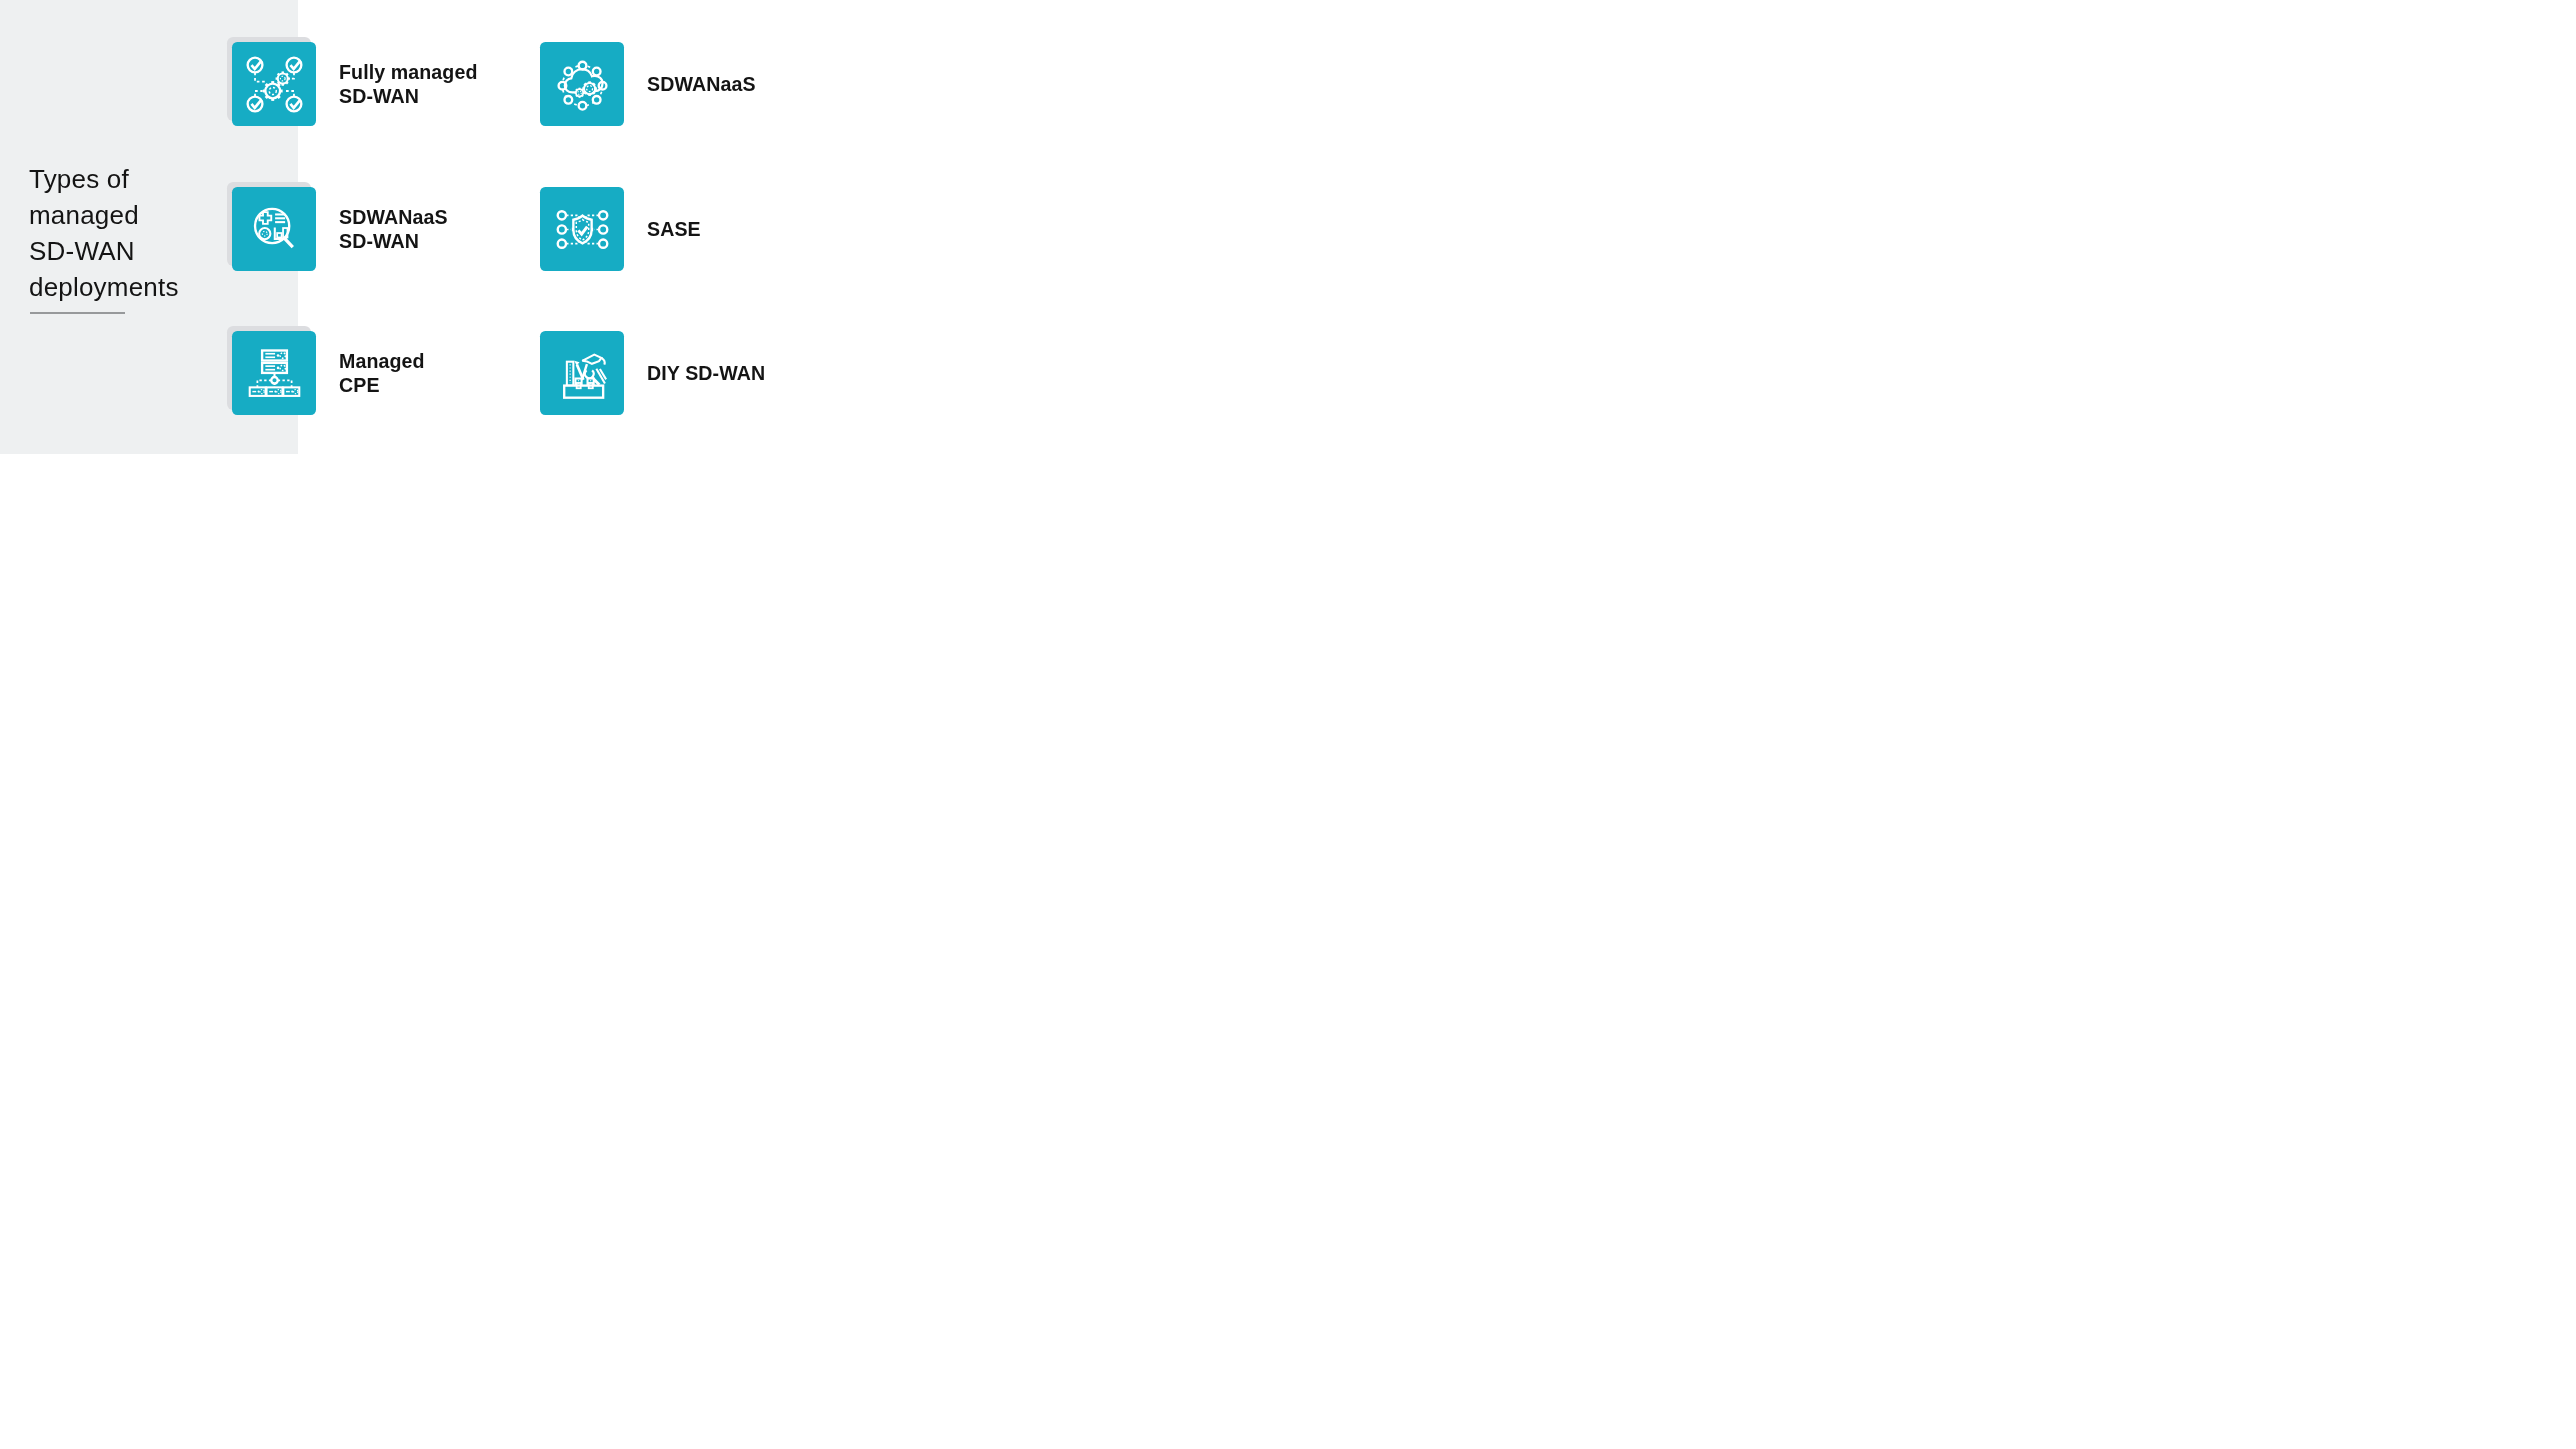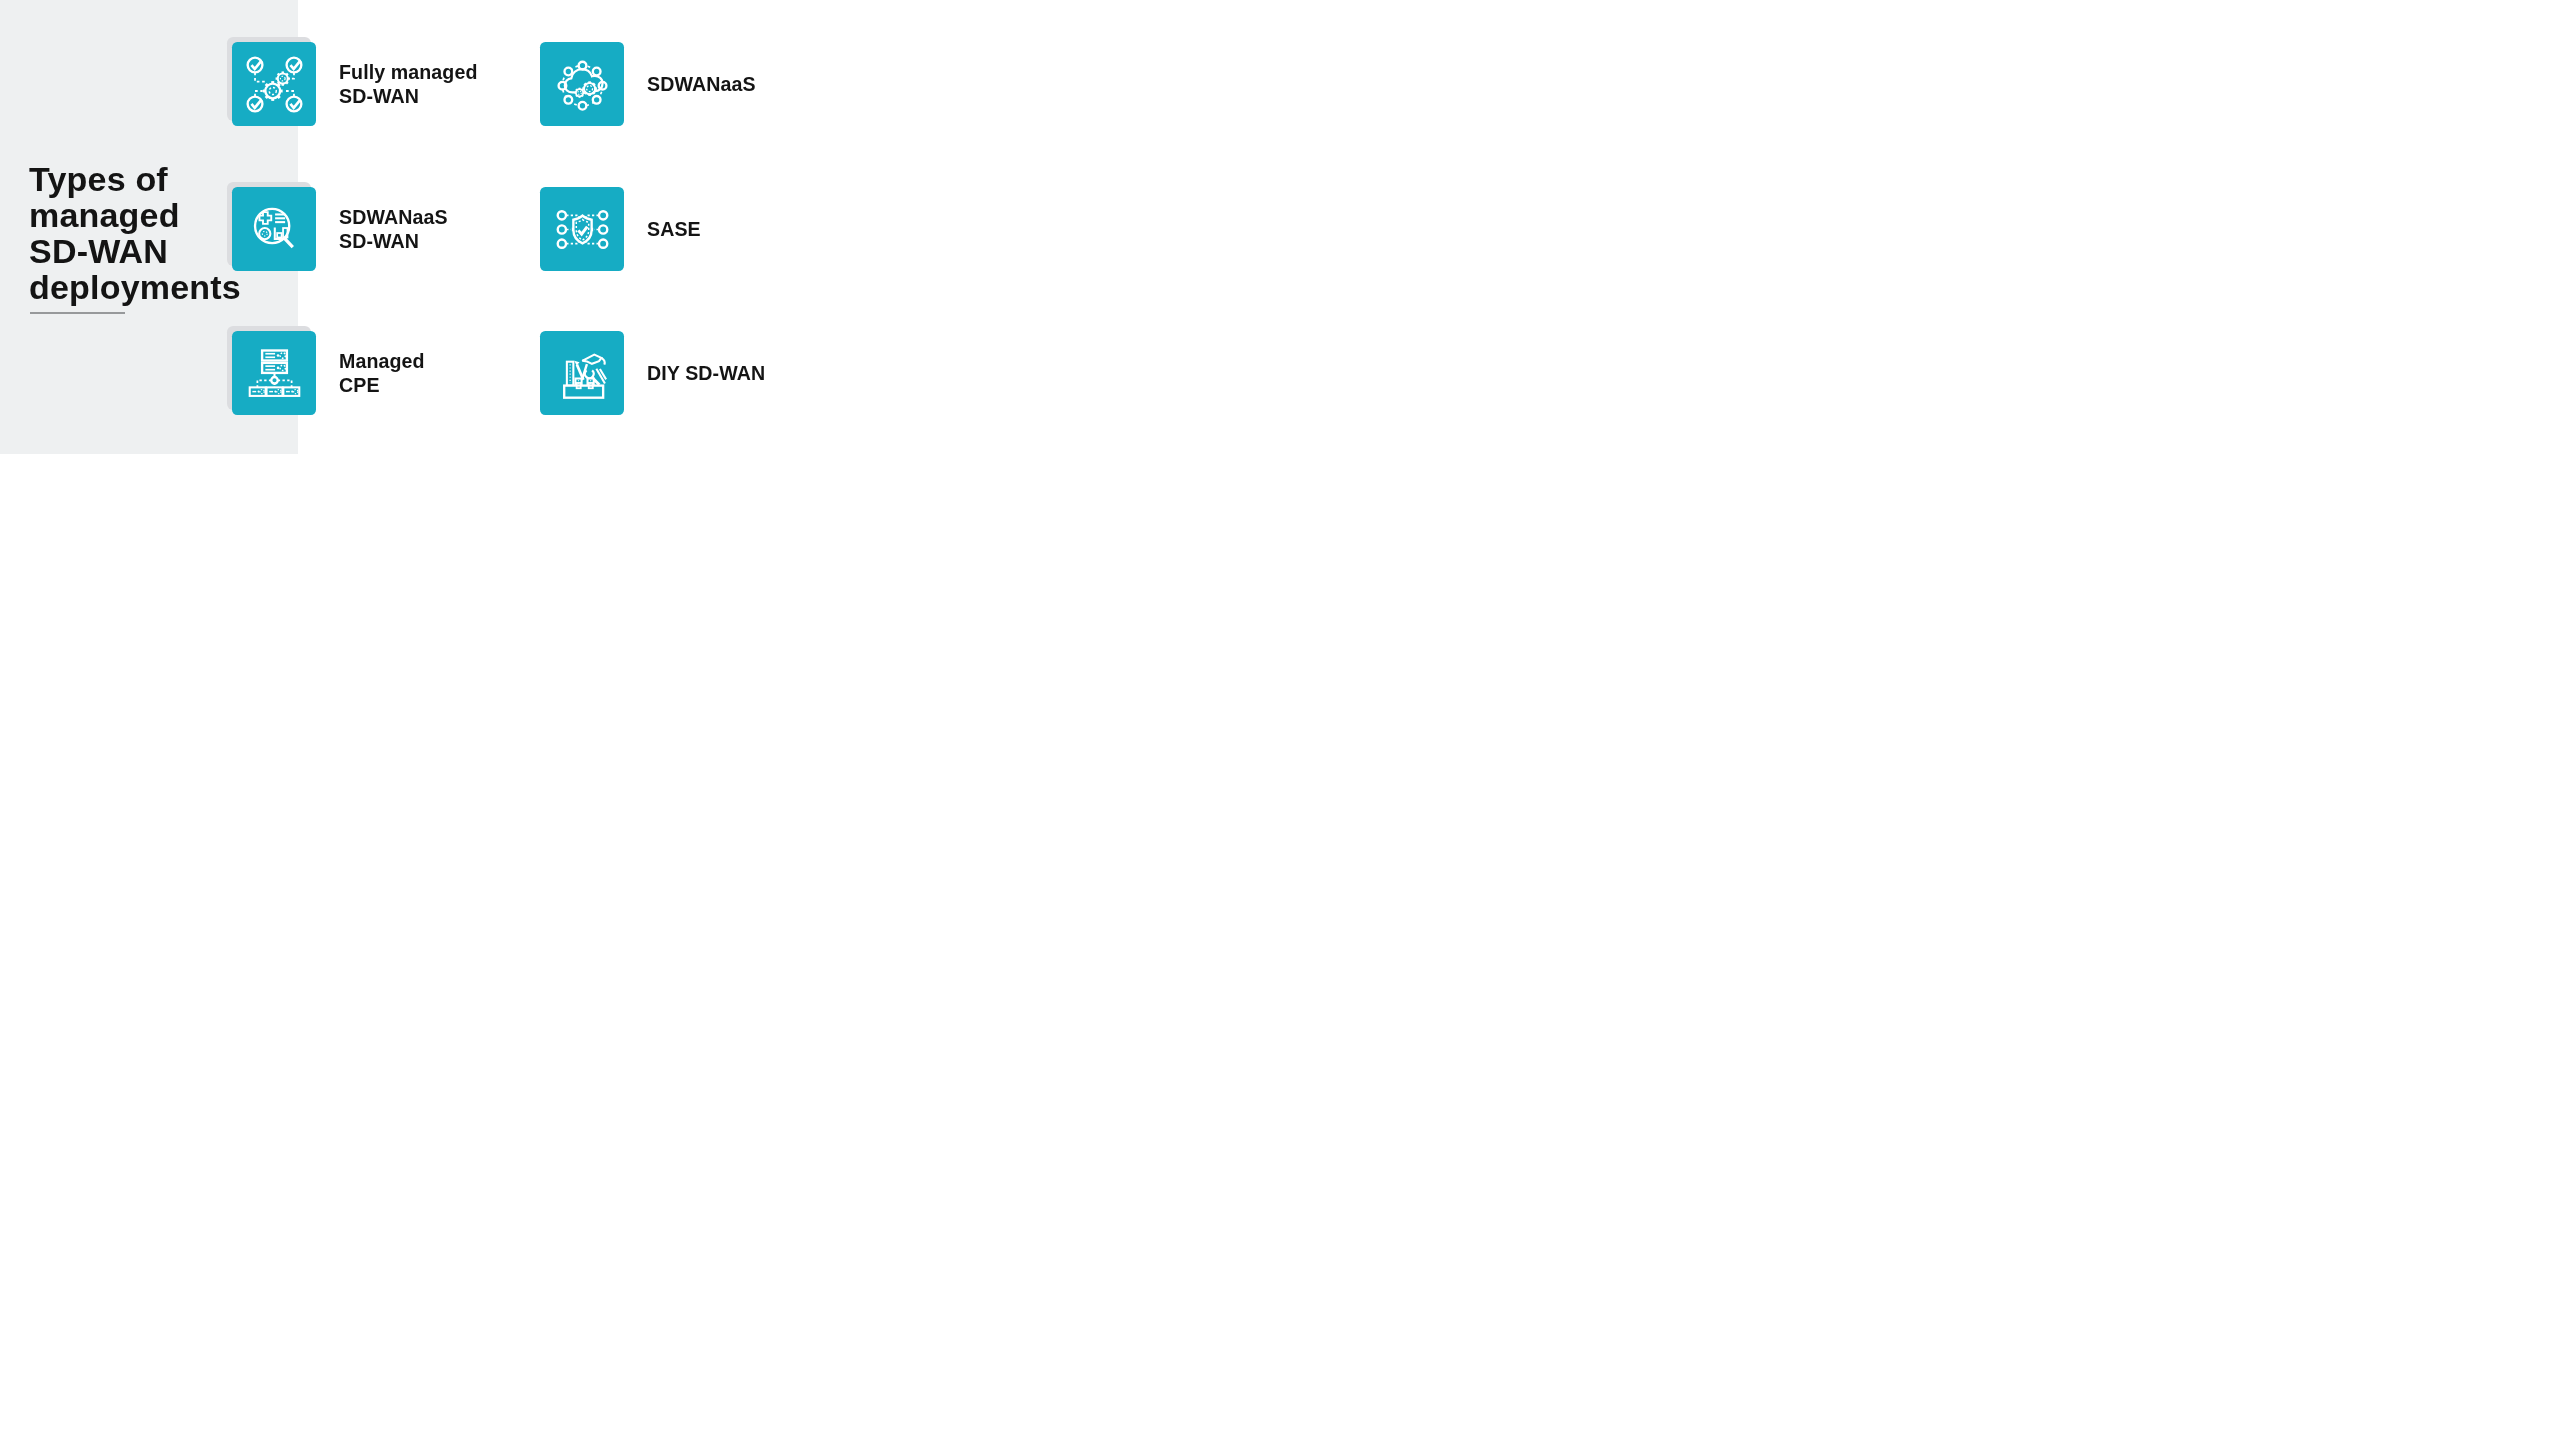--- a/index.html
+++ b/index.html
@@ -1,20 +1,20 @@
 <!DOCTYPE html>
 <html style="--background: #ffffff; --panel: #eef0f1; --teal: #16acc4; --shadow: #dcdde0; --underline: #97999b; --text: #141414; --icon-stroke: #ffffff;font-size:8.2px"><head>
 <meta charset="utf-8">
 <style>
   html,body{margin:0;padding:0;background:#fff;}
   #page{position:relative;width:808px;height:454px;overflow:hidden;
         background:var(--background,#fff);
         font-family:"Liberation Sans","DejaVu Sans",sans-serif;}
   #panel{position:absolute;left:0;top:0;width:298px;height:454px;background:var(--panel,#eef0f1);}
-  #title{position:absolute;left:29px;top:161px;font-size:34px;line-height:36px;font-weight:bold;
+  #title{position:absolute;left:29px;top:161px;font-size:26px;line-height:36px;font-weight:normal;
          color:var(--text,#141414);white-space:pre-line;letter-spacing:0.2px;}
   #underline{position:absolute;left:30px;top:312px;width:95px;height:2.1px;background:var(--underline,#97999b);}
   .item{position:absolute;display:flex;align-items:center;height:84px;}
   .col1{left:232px}.col2{left:540px}
   .row1{top:42px}.row2{top:187px}.row3{top:331px}
   .card{position:relative;width:84px;height:84px;flex:0 0 auto;}
   .card .shadow{position:absolute;left:-4.6px;top:-5.2px;width:84px;height:84px;border-radius:6.2px;
                 background:var(--shadow,#dcdde0);}
   .card .face{position:absolute;inset:0;border-radius:5.2px;background:var(--teal,#16acc4);
               display:flex;align-items:center;justify-content:center;}

